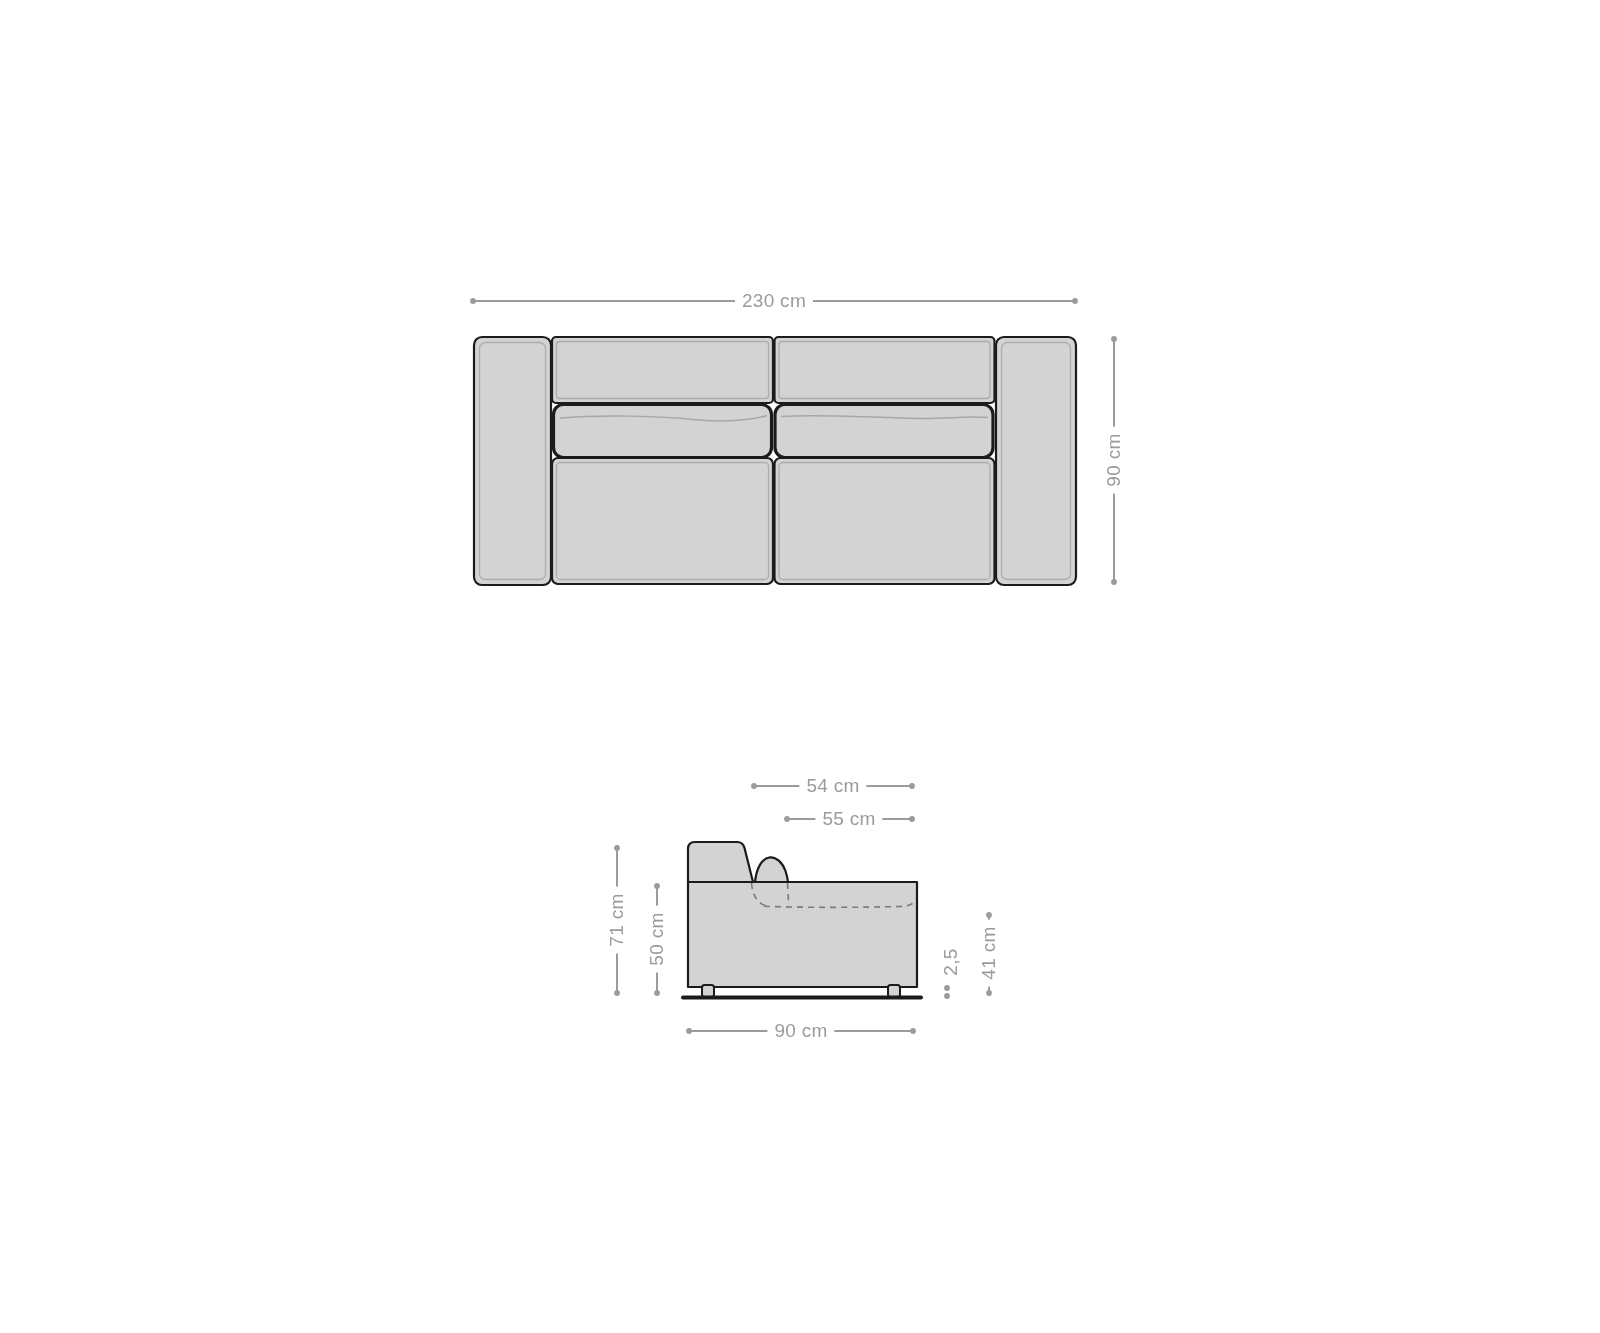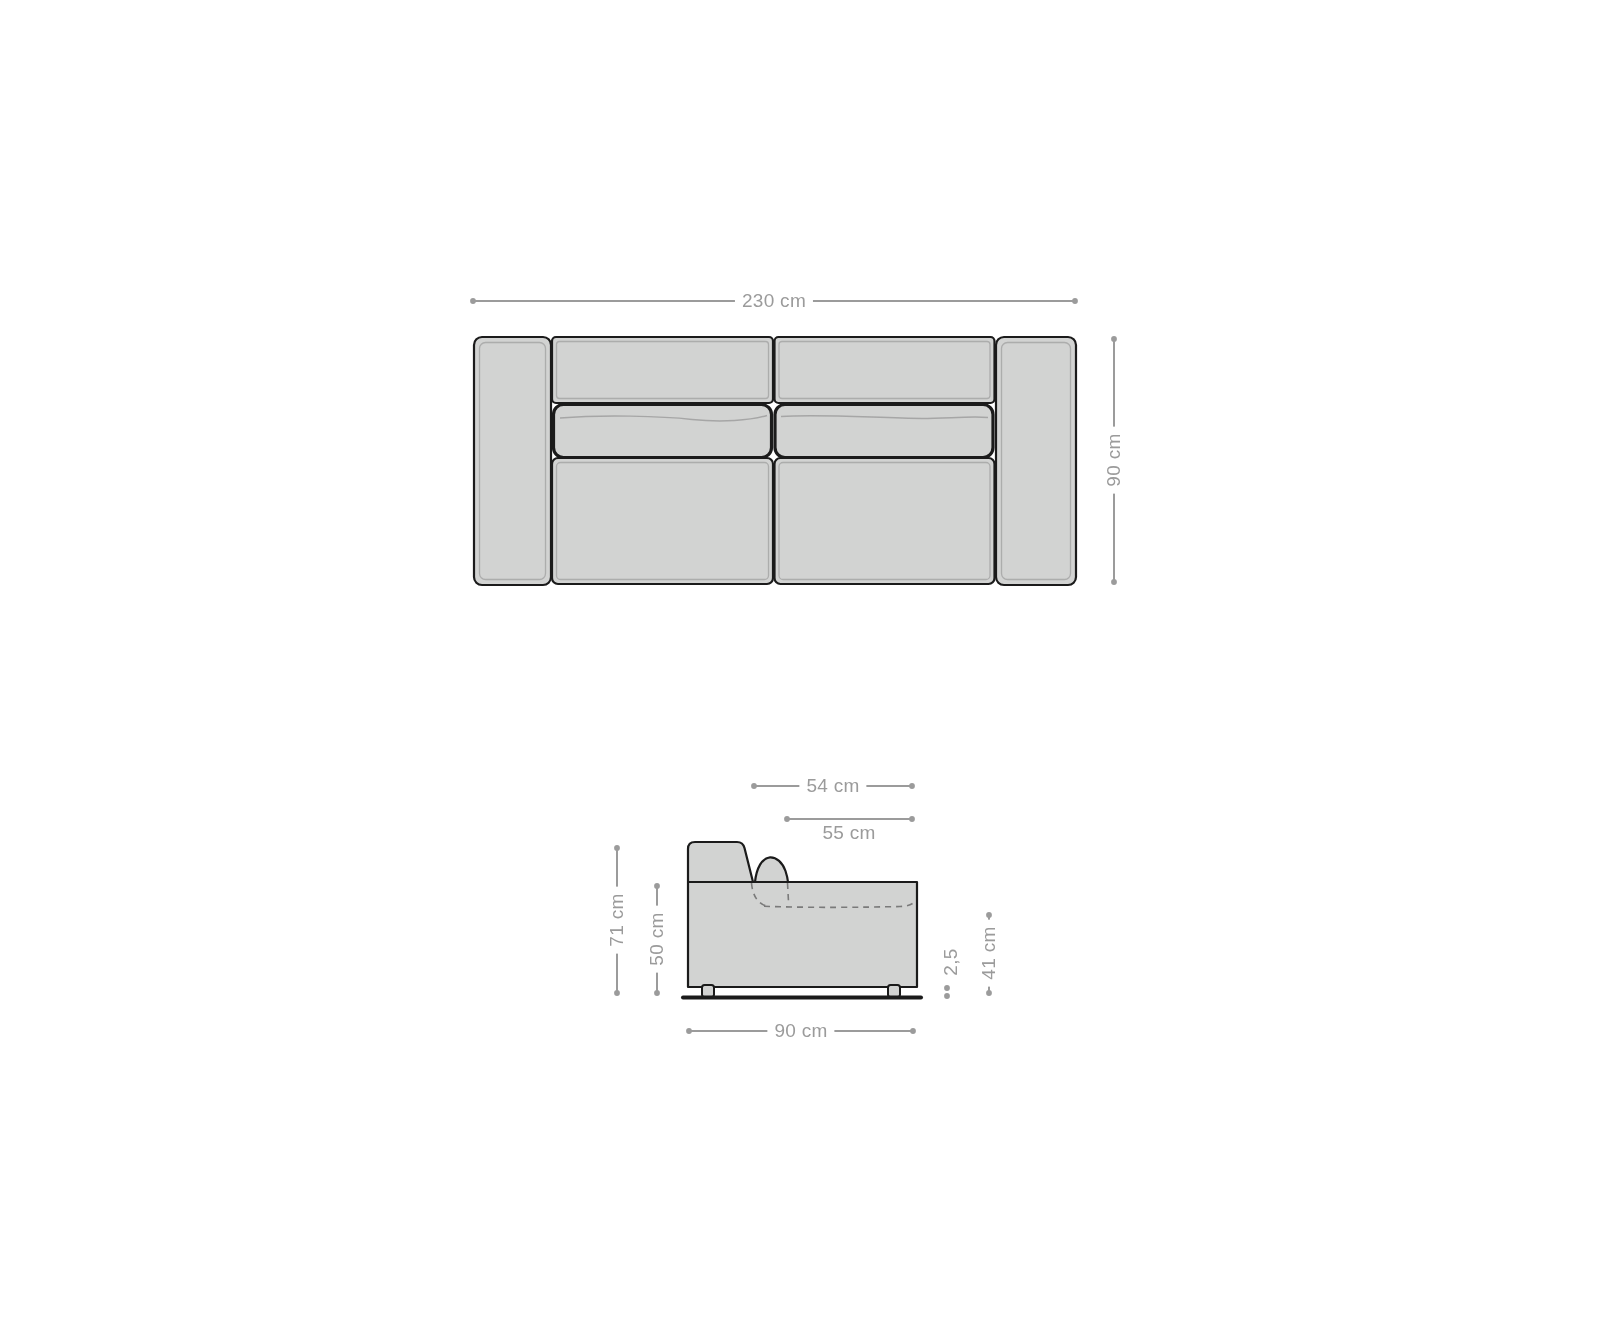--- a/index.html
+++ b/index.html
@@ -130,20 +130,20 @@
       <line class="dline" x1="689" y1="1031" x2="913" y2="1031"></line>
       <circle class="ddot" cx="689" cy="1031" r="2.9"></circle>
       <circle class="ddot" cx="913" cy="1031" r="2.9"></circle>
     </g>
   </svg>
 
   <div class="dim-label" style="left:774px;top:301px;text-align:center;">230 cm</div>
   <div class="dim-label v" style="left:1114px;top:460px;">90 cm</div>
 
   <div class="dim-label" style="left:833px;top:786px;">54 cm</div>
-  <div class="dim-label" style="left:849px;top:819px;margin-top:14px;">55 cm</div>
+  <div class="dim-label" style="left:849px;top:819px;">55 cm</div>
   <div class="dim-label v" style="left:617px;top:920px;">71 cm</div>
   <div class="dim-label v" style="left:657px;top:939px;">50 cm</div>
   <div class="dim-label v" style="left:951px;top:962px;">2,5</div>
   <div class="dim-label v" style="left:989px;top:953px;">41 cm</div>
   <div class="dim-label" style="left:801px;top:1031px;">90 cm</div>
 
 </div>
 
 </body></html>

